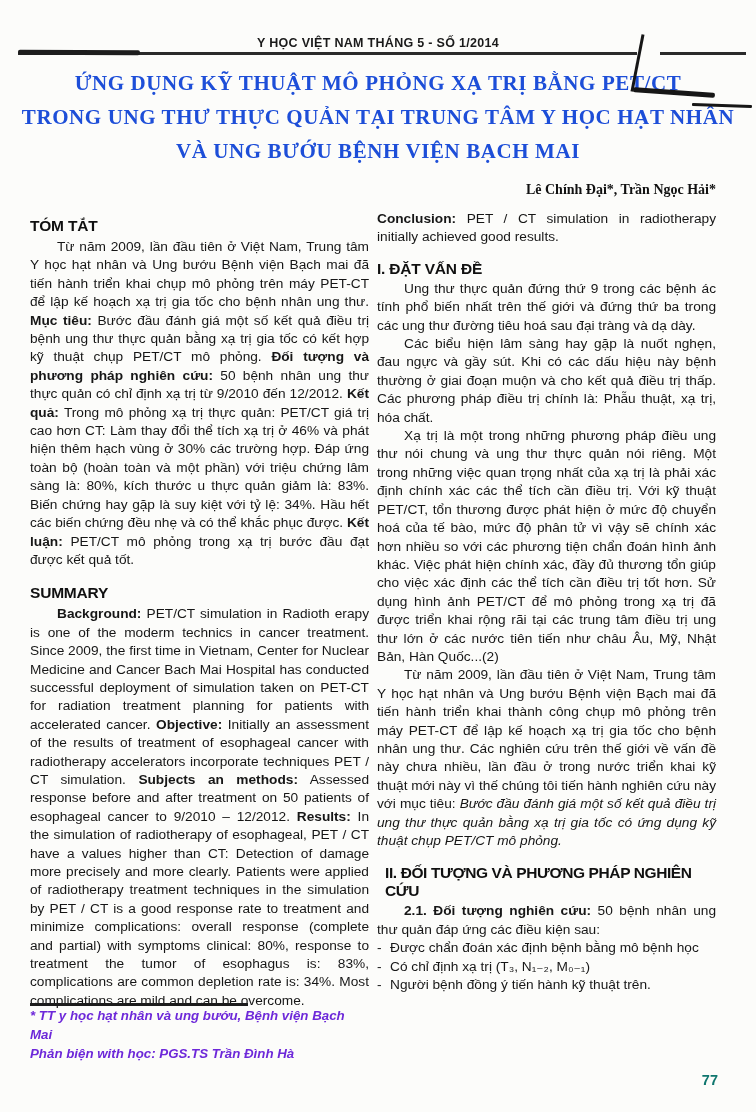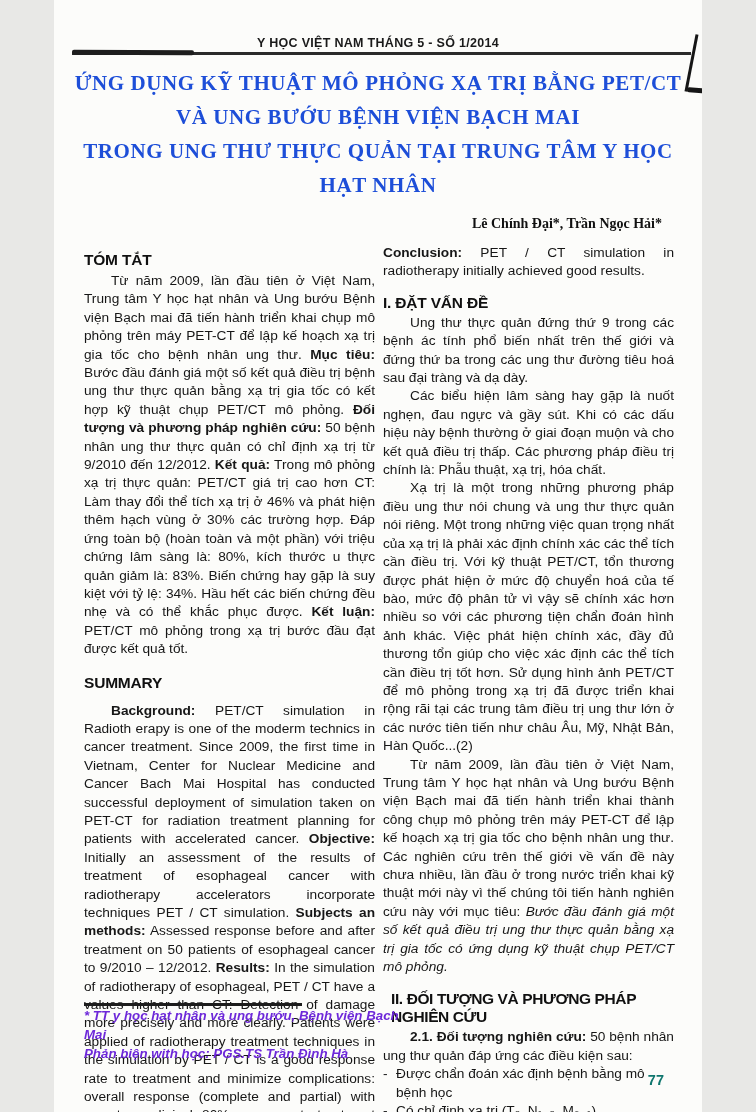--- a/index.html
+++ b/index.html
@@ -1,18 +1,18 @@
 <!DOCTYPE html>
 <html><head>
 <meta charset="utf-8">
 <style>
   html,body{margin:0;padding:0;background:#e8e8e6;}
   .page{
     position:relative;
-    width:648px;height:1112px;
+    width:756px;height:1112px;
     margin:0 auto;
     background:#fcfcfa;
     color:#151515;
     font-family:"Liberation Sans","DejaVu Sans",sans-serif;
     overflow:hidden;
   }
   
   .journal-name{
     padding-top:36px;
     text-align:center;
@@ -74,21 +74,21 @@
   }
   .indent{text-indent:27px;}
   .col-h{
     margin:0;
     font-size:15.5px;
     font-weight:bold;
     letter-spacing:-.2px;
     color:#101010;
   }
   .h-tomtat{margin:7px 0 3px 0;}
-  .h-summary{margin:15px 0 10px 0;}
+  .h-summary{margin:15px 0 3px 0;}
   .h-sec1{margin:13px 0 2px 0;}
   .h-sec2{margin:14px 0 2px 8px;letter-spacing:-.4px;}
   .b{font-weight:bold;}
   .i{font-style:italic;}
   
   .bullet{
     display:flex;
     font-size:13.7px;
     line-height:18.6px;
     color:#161616;
@@ -122,22 +122,22 @@
   <div class="header-rule"></div>
   <div class="header-rule-left"></div>
   <div class="header-rule-right"></div>
 
   <div class="artifact artifact-diag"></div>
   <div class="artifact artifact-bar"></div>
   <div class="artifact artifact-overline"></div>
 
   <div class="title">
     <div>ỨNG DỤNG KỸ THUẬT MÔ PHỎNG XẠ TRỊ BẰNG PET/CT</div>
+    <div>TRONG UNG THƯ THỰC QUẢN TẠI TRUNG TÂM Y HỌC HẠT NHÂN</div>
     <div>VÀ UNG BƯỚU BỆNH VIỆN BẠCH MAI</div>
-    <div>TRONG UNG THƯ THỰC QUẢN TẠI TRUNG TÂM Y HỌC HẠT NHÂN</div>
   </div>
 
   <div class="authors">Lê Chính Đại*, Trần Ngọc Hải*</div>
 
   <div class="columns">
 
     <div class="col">
       <h2 class="col-h h-tomtat">TÓM TẮT</h2>
       <p class="body indent"><span>Từ năm 2009, lần đầu tiên ở Việt Nam, Trung tâm Y học hạt nhân và Ung bướu Bệnh viện Bạch mai đã tiến hành triển khai chụp mô phỏng trên máy PET-CT để lập kế hoạch xạ trị gia tốc cho bệnh nhân ung thư. </span><span class="b">Mục tiêu:</span><span> Bước đầu đánh giá một số kết quả điều trị bệnh ung thư thực quản bằng xạ trị gia tốc có kết hợp kỹ thuật chụp PET/CT mô phỏng. </span><span class="b">Đối tượng và phương pháp nghiên cứu:</span><span> 50 bệnh nhân ung thư thực quản có chỉ định xạ trị từ 9/2010 đến 12/2012. </span><span class="b">Kết quả:</span><span> Trong  mô phỏng  xạ trị thực quản: PET/CT giá trị cao hơn CT: Làm thay đổi thể tích xạ trị ở 46% và phát hiện thêm hạch vùng ở 30% các trường hợp. Đáp ứng toàn bộ (hoàn toàn và một phần) với triệu chứng lâm sàng là: 80%, kích thước u thực quản giảm là: 83%. Biến chứng hay gặp là suy kiệt với tỷ lệ: 34%. Hầu hết các biến chứng đều nhẹ và có thể khắc phục được. </span><span class="b">Kết luận:</span><span> PET/CT mô phỏng trong xạ trị bước đầu đạt được kết quả tốt.</span></p>
 

